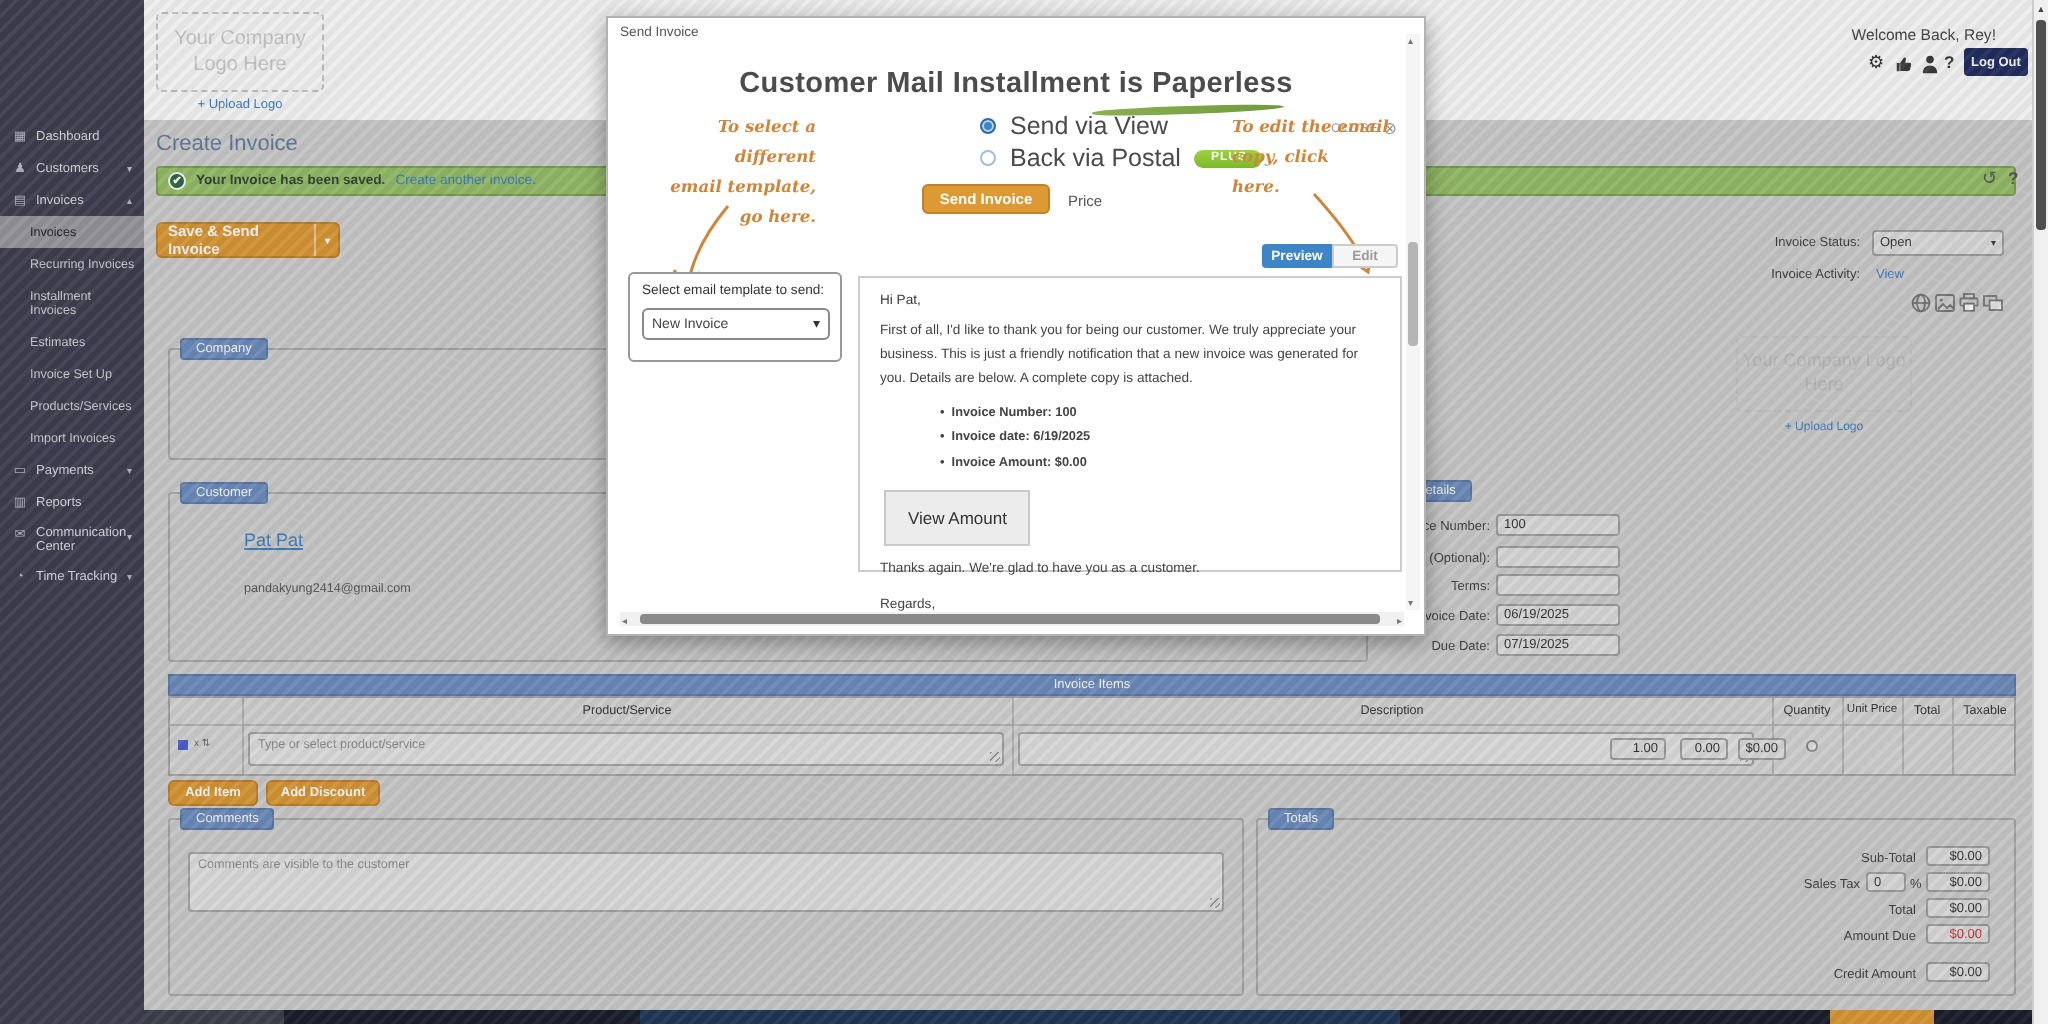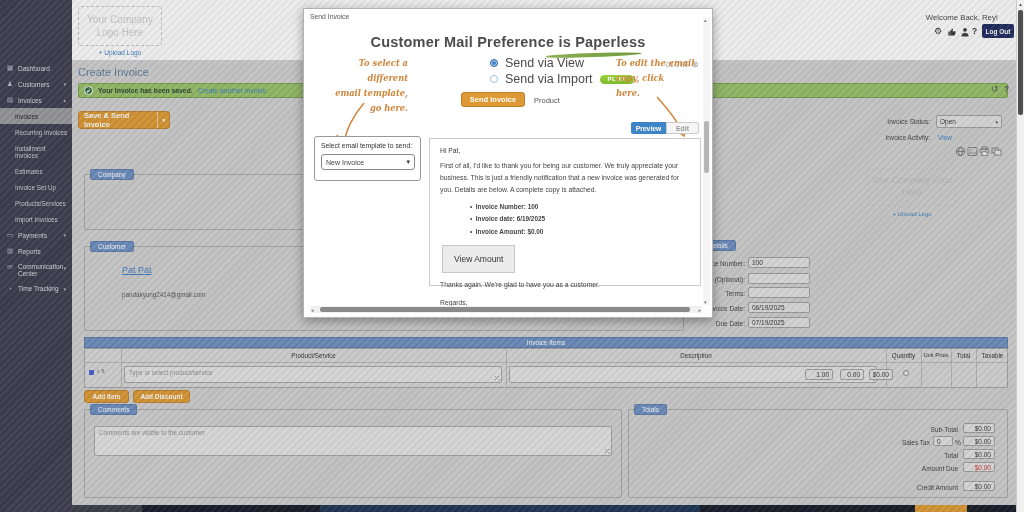--- a/index.html
+++ b/index.html
@@ -295,35 +295,35 @@
   </div>
 
   <div class="modal">
     <div class="modal-title">Send Invoice</div>
 
     <div class="close">
       <span>CLOSE</span>
       <span style="font-size:8.5px">⊗</span>
     </div>
 
-    <div class="m-heading">Customer Mail Preference is Paperless</div>
+    <div class="m-heading">Customer Mail Installment is Paperless</div>
     <div class="swoosh"></div>
 
     <div class="radio-row" style="left:186px;top:47px">
       <span class="radio sel"></span>
       <span class="radio-lbl">Send via View</span>
     </div>
     <div class="radio-row" style="left:186px;top:63px">
       <span class="radio"></span>
-      <span class="radio-lbl">Send via Import</span>
+      <span class="radio-lbl">Back via Postal</span>
       <span class="plus">PLUS</span>
     </div>
 
     <div class="btn-orange" style="left:157px;top:83px;width:64px;height:15px;font-size:7.5px">Send Invoice</div>
-    <span class="abs" style="left:230px;top:87px;font-size:7.5px;color:#555;cursor:pointer">Product</span>
+    <span class="abs" style="left:230px;top:87px;font-size:7.5px;color:#555;cursor:pointer">Price</span>
 
     <div class="annot" style="left:18px;top:47px;width:86px;text-align:right">
       <div>To select a different</div>
       <div>email template,</div>
       <div>go here.</div>
     </div>
     <div class="annot" style="left:312px;top:47px;width:82px">
       <div>To edit the email</div>
       <div>copy, click</div>
       <div>here.</div>

